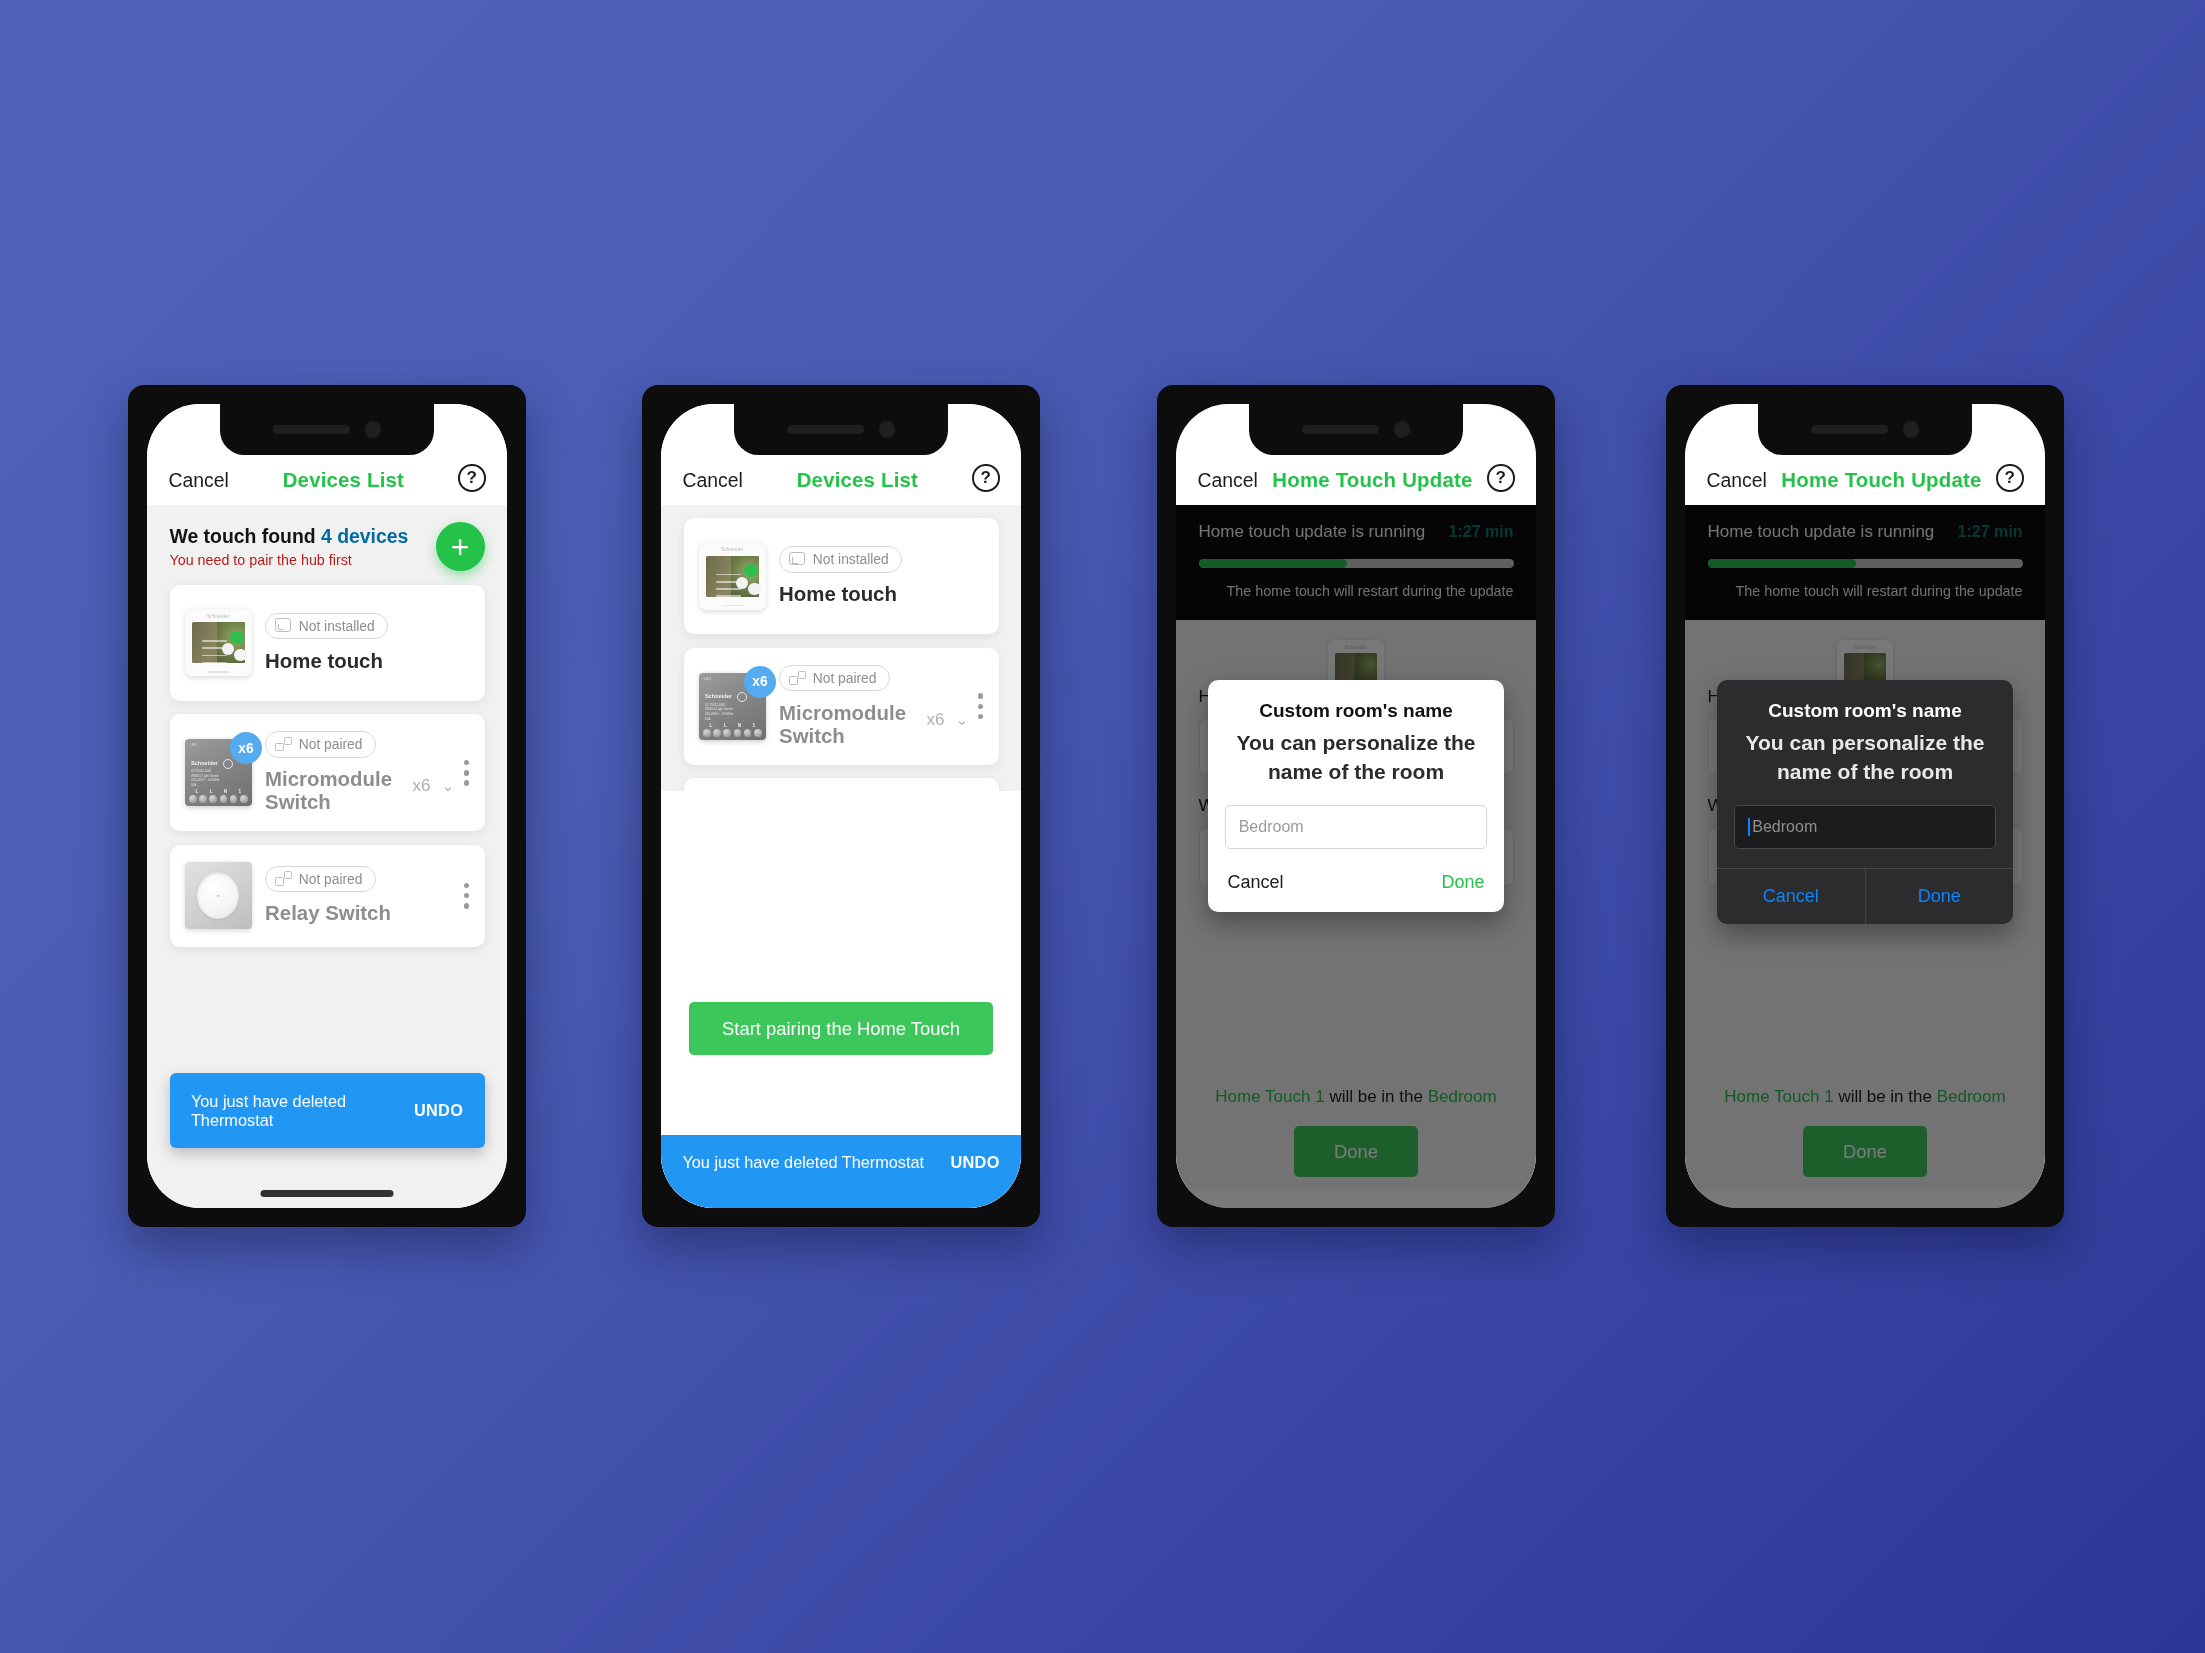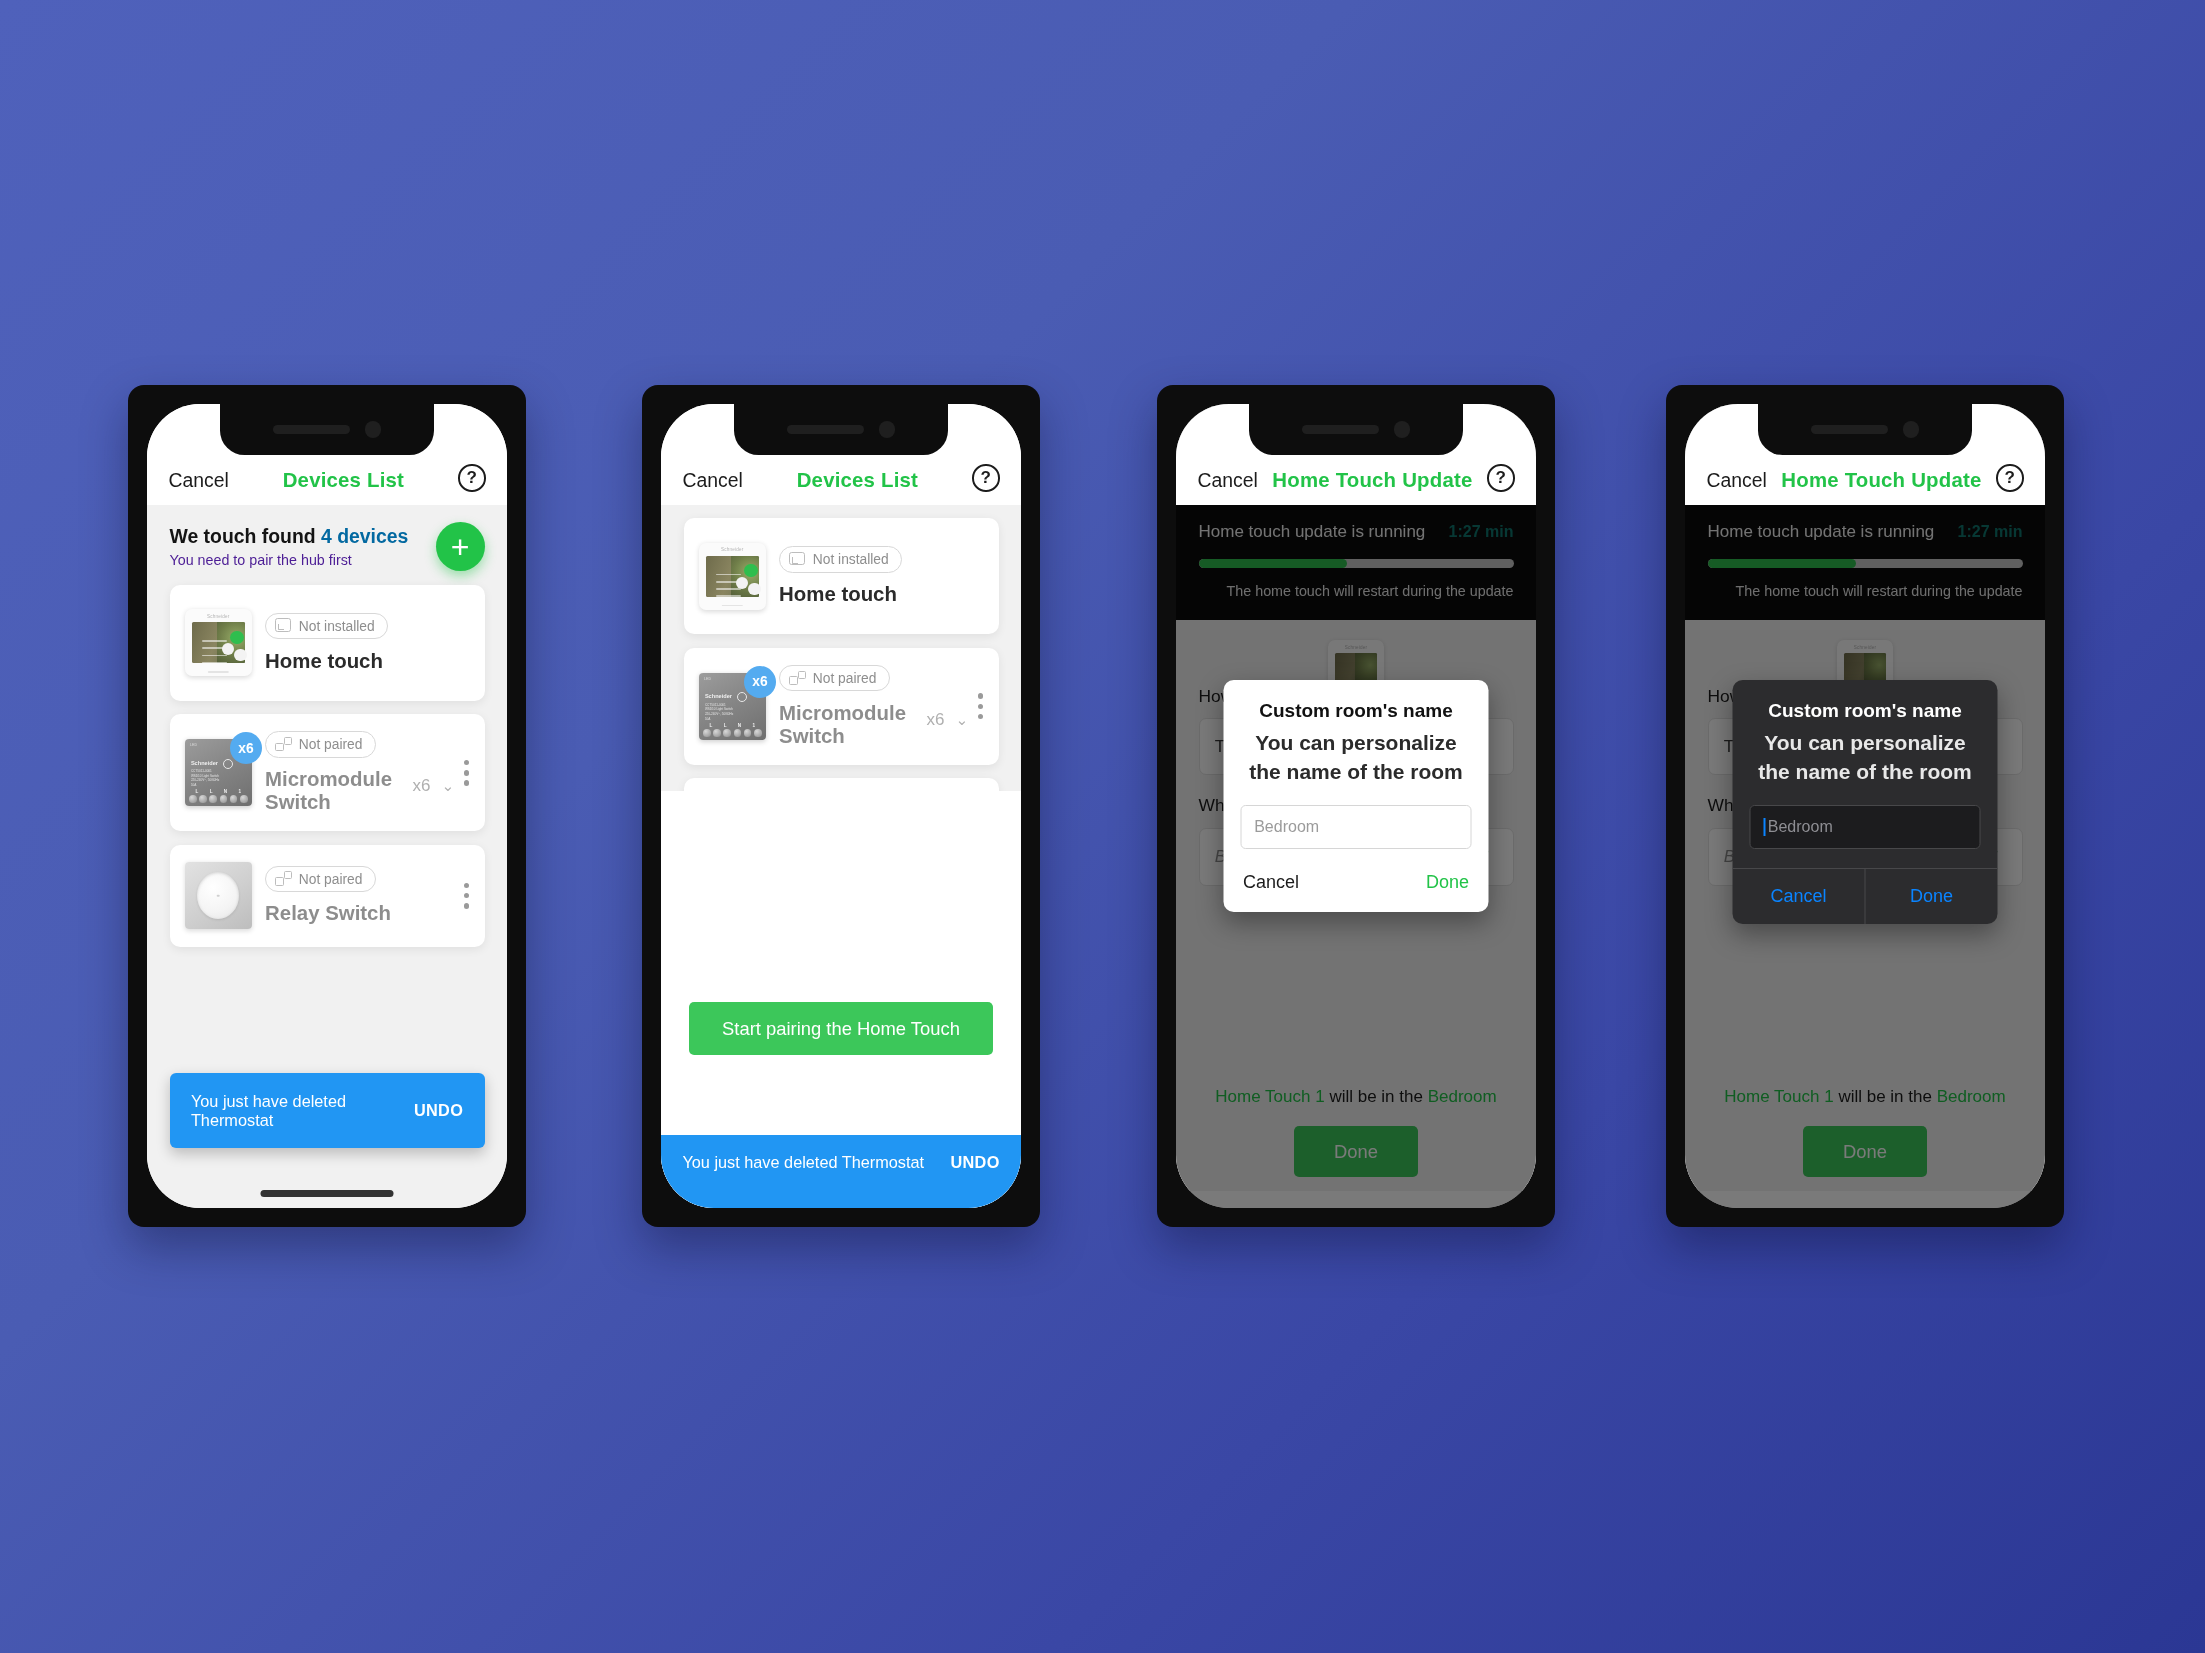--- a/index.html
+++ b/index.html
@@ -68,21 +68,21 @@
 
   
   .content { background: #f1f1f1; height: calc(100% - 101px); position: relative; }
 
   .found-row {
     display: flex; align-items: center; justify-content: space-between;
     padding: 17.4px 22.5px 13.3px 22.5px;
   }
   .found-title { font-size: 19.4px; font-weight: bold; color: #141414; }
   .found-title .num { color: #0369a1; }
-  .found-sub { font-size: 14.3px; color: #4c1d95; margin-top: 4.1px; }
+  .found-sub { font-size: 14.3px; color: #b91c1c; margin-top: 4.1px; }
   .fab {
     width: 49px; height: 49px; border-radius: 50%;
     background: #22c348; color: #fff;
     display: flex; align-items: center; justify-content: center;
     font-size: 32px; font-weight: 300; line-height: 1;
     box-shadow: 0 5.1px 11.2px rgba(34,195,72,.42);
     flex: none;
   }
 
   
@@ -245,21 +245,21 @@
     position:absolute; left:0; right:0; bottom:101px; text-align:center;
     font-size: 17px; color:#1c1c1c;
   }
   .summary .g { color:#22c348; }
   .done-wrap { position:absolute; left:0; right:0; bottom:31px; display:flex; justify-content:center; }
   .done-btn { background:#3cc75a; color:#fff; font-size:18.4px; padding:14.3px 40px; border-radius:5.1px; }
 
   
   .dialog {
     position:absolute; z-index: 60; left:50%; transform: translateX(-50%);
-    top: 276px; width: 265px;
+    top: 276px; width: 296px;
     background:#fff; border-radius: 10.2px; overflow:hidden;
     box-shadow: 0 10.2px 25.5px rgba(0,0,0,.35);
   }
   .dlg-body { padding: 20.4px 17.4px 0 17.4px; text-align:center; }
   .dlg-title { font-size: 19px; font-weight:bold; color:#111; }
   .dlg-sub { font-size: 21px; color:#2b2b2b; margin-top: 7.1px; line-height:1.35;font-weight:bold; }
   .dlg-input {
     margin: 18.4px 0 0 0; border:1.5px solid #d6d6d6; border-radius: 5.1px;
     padding: 12.3px 12.3px; font-size: 16px; color:#9b9b9b; text-align:left;
   }

